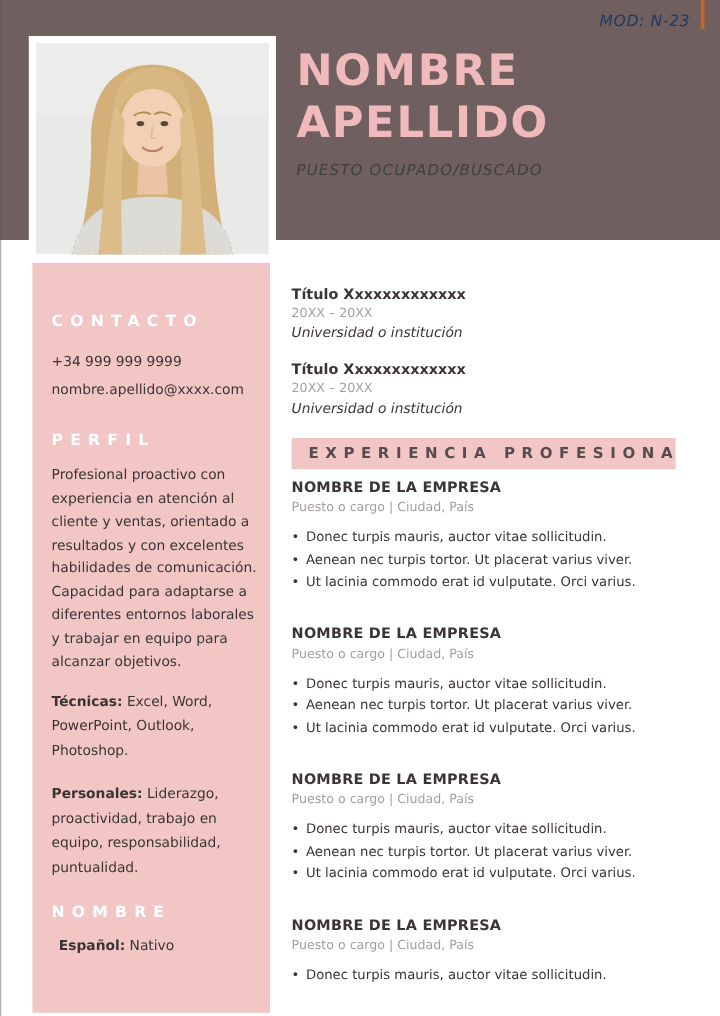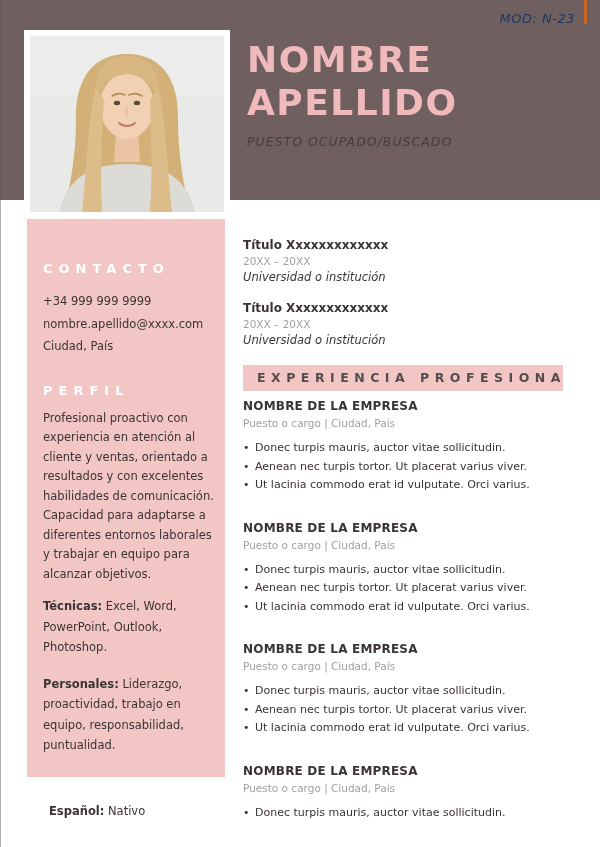--- a/index.html
+++ b/index.html
@@ -27,21 +27,21 @@
   
   .name-block{position:absolute;left:247px;top:38px;width:340px;color:#f0b9bc;z-index:2;}
   .name-line{font-size:36px;font-weight:bold;letter-spacing:1.5px;line-height:43px;}
   .headline{
     margin-top:10px;font-size:12.5px;font-style:italic;font-weight:500;
     color:#404040;letter-spacing:1px;
   }
 
   
   .sidebar{
-    position:absolute;left:27px;top:219px;width:198px;height:558px;
+    position:absolute;left:27px;top:219px;width:198px;height:625px;
     background:#f2c6c4;box-sizing:border-box;padding:42px 8px 0 16px;z-index:2;
   }
   .side-heading{
     color:#ffffff;font-size:13px;font-weight:bold;letter-spacing:6px;line-height:16px;
   }
   .side-text{color:#3b3434;font-size:11.5px;}
   .contact-list{margin:13px 0 0 0;padding:0;list-style:none;}
   .contact-list li{line-height:22.5px;white-space:nowrap;}
   .profile-heading{margin-top:25px;}
   .profile-text{margin-top:10px;line-height:19.5px;}
@@ -120,21 +120,20 @@
   <div class="name-line">NOMBRE</div>
   <div class="name-line">APELLIDO</div>
   <div class="headline">PUESTO OCUPADO/BUSCADO</div>
 </div>
 
 <div class="sidebar">
   <div class="side-heading">CONTACTO</div>
   <ul class="contact-list side-text">
     <li>+34 999 999 9999</li>
     <li>nombre.apellido@xxxx.com</li>
-    <li>Ciudad, País</li>
   </ul>
 
   <div class="side-heading profile-heading">PERFIL</div>
   <div class="side-text profile-text">Profesional proactivo con experiencia en atención al cliente y ventas, orientado a resultados y con excelentes habilidades de comunicación. Capacidad para adaptarse a diferentes entornos laborales y trabajar en equipo para alcanzar objetivos.</div>
 
   <div class="side-text skill-group"><span class="lbl">Técnicas:</span><span> Excel, Word, PowerPoint, Outlook, Photoshop.</span></div>
   <div class="side-text skill-group"><span class="lbl">Personales:</span><span> Liderazgo, proactividad, trabajo en equipo, responsabilidad, puntualidad.</span></div>
 
   <div class="side-heading lang-heading">NOMBRE</div>
   <ul class="lang-list side-text">

